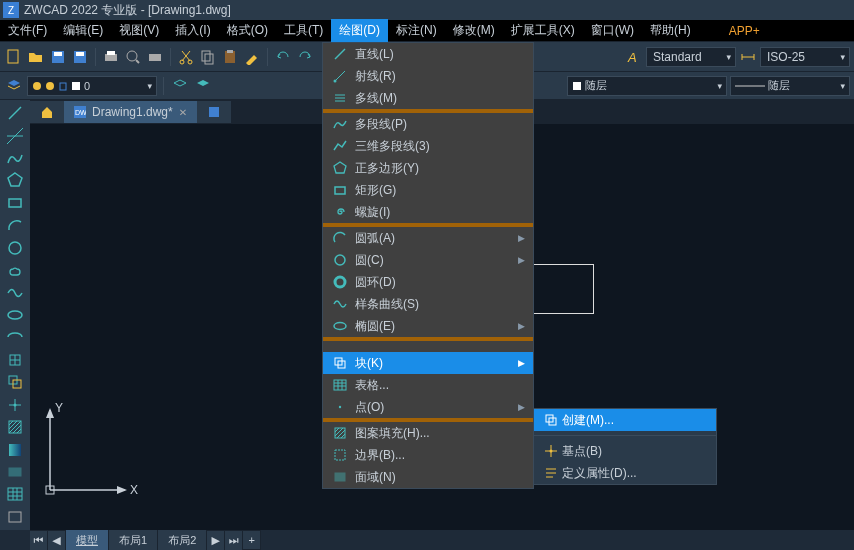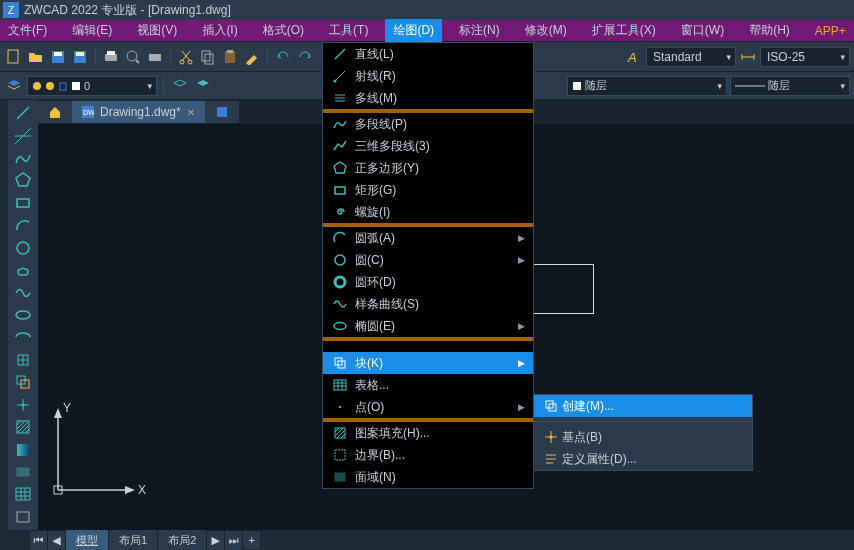--- a/index.html
+++ b/index.html
@@ -1,46 +1,46 @@
 <!DOCTYPE html>
 <html><head>
 <meta charset="utf-8">
 <style>
 * { margin: 0; padding: 0; box-sizing: border-box; font-family: "Microsoft YaHei", Arial, sans-serif; }
 body { width: 854px; height: 550px; background: #1e2a38; color: #c8d0d8; font-size: 12px; overflow: hidden; position: relative; }
 .titlebar { height: 20px; background: #2a3a4a; display: flex; align-items: center; padding-left: 3px; }
 .titlebar .logo { width: 16px; height: 16px; background: #3a7fd4; margin-right: 5px; display: flex; align-items: center; justify-content: center; color: #fff; font-size: 10px; }
-.menubar { height: 22px; background: #701a75; display: flex; align-items: center; border-bottom: 1px solid #1a2430; justify-content: space-between; }
+.menubar { height: 22px; background: #000000; display: flex; align-items: center; border-bottom: 1px solid #1a2430; }
 .menu-item { padding: 3px 8px; cursor: pointer; }
 .menu-item.active { background: #1a8de8; color: #fff; }
-.menu-item.app { color: #f0a030; }
+.menu-item.app { color: #f0a030; margin-left: 22px; }
 .toolbar { height: 30px; background: #2a3a4a; display: flex; align-items: center; border-bottom: 1px solid #1a2430; padding: 0 4px; gap: 2px; }
 .tool-btn { width: 20px; height: 20px; display: flex; align-items: center; justify-content: center; cursor: pointer; }
 .tool-sep { width: 1px; height: 18px; background: #3a4a5a; margin: 0 3px; }
 .props { height: 28px; background: #2a3a4a; display: flex; align-items: center; border-bottom: 1px solid #1a2430; padding: 0 4px; gap: 3px; }
-.main { display: flex; height: calc(100% - 120px); position: relative; padding-left: 8px; }
+.main { display: flex; height: calc(100% - 120px); position: relative; }
 .left-tools { width: 30px; background: #2a3a4a; display: flex; flex-direction: column; padding: 4px 0; gap: 4px; align-items: center; }
 .ltool { width: 22px; height: 22px; display: flex; align-items: center; justify-content: center; cursor: pointer; }
 .workspace { flex: 1; background: #0e1620; position: relative; }
 .tabs { height: 24px; background: #1a2430; display: flex; align-items: center; }
 .tab { padding: 4px 10px; display: flex; align-items: center; gap: 6px; background: #2a3a4a; }
 .tab.active { background: #3a5a7a; }
 .tab .close { color: #aaa; font-size: 10px; }
 .canvas { position: relative; height: calc(100% - 24px); }
 .axes { position: absolute; bottom: 30px; left: 10px; }
-.drawmenu { position: absolute; left: 322px; top: 42px; width: 212px; background: #000000; border: 1px solid #3a4a5a; z-index: 10; }
+.drawmenu { position: absolute; left: 322px; top: 42px; width: 212px; background: #404040; border: 1px solid #3a4a5a; z-index: 10; }
 .menu-sec { border-top: 4px solid #a16207; }
 .menu-sec:first-child { border-top: none; }
 .menu-row { height: 22px; display: flex; align-items: center; padding: 0 8px 0 6px; cursor: pointer; position: relative; }
 .menu-row.highlight { background: #1a8de8; color: #fff; margin-top: 11px; }
 .menu-row .micon { width: 22px; display: flex; justify-content: center; }
 .menu-row .mlabel { flex: 1; padding-left: 4px; }
 .menu-row .arrow { font-size: 9px; color: #8899aa; }
 .menu-row.highlight .arrow { color: #fff; }
-.submenu { position: absolute; left: 533px; top: 394px; width: 220px; background: #2a3a4a; border: 1px solid #3a4a5a; z-index: 11; }
+.submenu { position: absolute; left: 533px; top: 408px; width: 184px; background: #2a3a4a; border: 1px solid #3a4a5a; z-index: 11; }
 .sub-row { height: 22px; display: flex; align-items: center; padding: 0 8px 0 6px; cursor: pointer; }
 .sub-row.highlight { background: #1a8de8; color: #fff; }
 .sub-row .micon { width: 22px; display: flex; justify-content: center; }
 .sub-sep { height: 1px; background: #3a4a5a; margin: 4px 0; }
 .white-box { position: absolute; left: 484px; top: 264px; width: 110px; height: 50px; border: 1px solid #ddd; border-left: none; }
 .bottom-tabs { position: absolute; bottom: 0; left: 30px; height: 20px; background: #1a2430; display: flex; align-items: center; gap: 0; }
 .btab { padding: 3px 10px; background: #2a3a4a; border-right: 1px solid #1a2430; font-size: 11px; }
 .btab.active { background: #3a5a7a; text-decoration: underline; }
 .btab.nav { width: 18px; text-align: center; padding: 3px 0; }
 .style-box { height: 20px; background: #1a2430; border: 1px solid #3a4a5a; padding: 0 20px 0 6px; display: flex; align-items: center; min-width: 90px; position: relative; font-size: 12px; }

